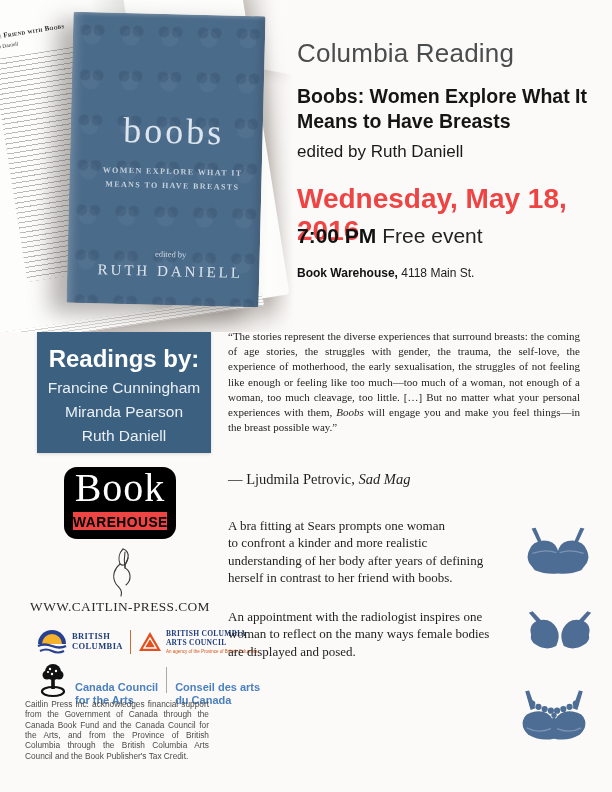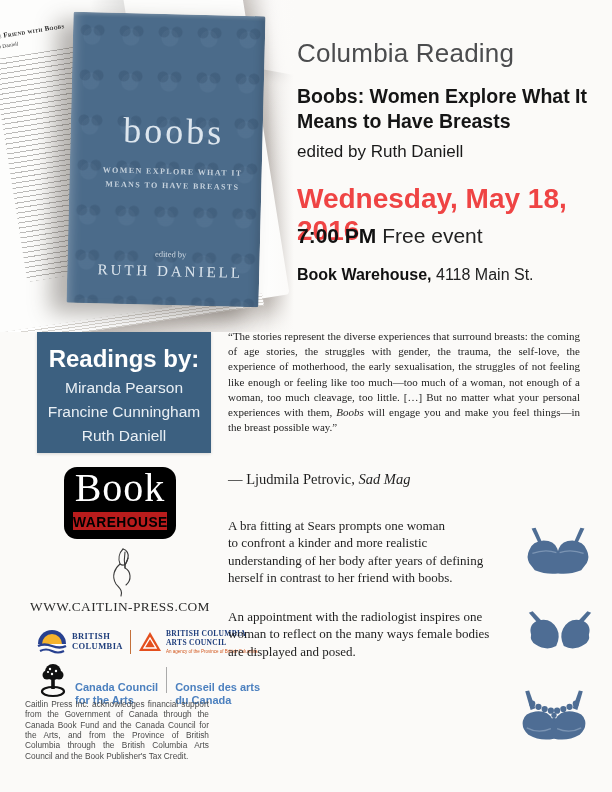--- a/index.html
+++ b/index.html
@@ -48,40 +48,40 @@
   .cover-editor{margin-top:4px;font-family:"Liberation Serif",serif;font-size:15px;letter-spacing:3px;color:#dde6ee;}
 
   
   .kicker{position:absolute;left:297px;top:38px;font-size:26px;color:#4b4c4e;letter-spacing:.2px;}
   .book-title{position:absolute;left:297px;top:84px;width:312px;font-size:19.5px;font-weight:bold;
          color:#151515;line-height:1.3;}
   .editor-line{position:absolute;left:297px;top:142px;font-size:17px;color:#1a1a1a;}
   .event-date{position:absolute;left:297px;top:183px;font-size:28px;font-weight:bold;color:#ef4444;}
   .event-time-row{position:absolute;left:297px;top:224px;font-size:21px;color:#222;}
   .event-time-row .t{font-weight:bold;color:#111;}
-  .venue-row{position:absolute;left:297px;top:266px;font-size:16px;color:#222;}
+  .venue-row{position:absolute;left:297px;top:266px;font-size:12px;color:#222;}
   .venue-row .v{font-weight:bold;color:#111;}
 
   
   .readings-box{position:absolute;left:37px;top:332px;width:174px;height:121px;background:#3c6080;
          color:#ffffff;text-align:center;box-shadow:0 1px 3px rgba(0,0,0,0.15);}
   .readings-heading{margin-top:13px;font-size:24px;font-weight:bold;}
   .reading-name{margin-top:6px;font-size:15.5px;color:#e9eff4;}
 
   
   .quote{position:absolute;left:228px;top:329px;width:352px;font-family:"Liberation Serif",serif;
          font-size:11px;line-height:1.38;color:#1e1e1e;text-align:justify;}
   .quote i, .attr i{font-style:italic;}
   .attr{position:absolute;left:228px;top:471px;font-family:"Liberation Serif",serif;font-size:14.5px;color:#1e1e1e;}
 
   
   .bw{position:absolute;left:64px;top:467px;width:112px;height:72px;background:#000;border-radius:13px;
          text-align:center;}
   .bw-top{font-family:"Liberation Serif",serif;color:#fff;font-size:40px;line-height:1;margin-top:1px;letter-spacing:1px;}
-  .bw-strip{position:absolute;left:7px;right:7px;bottom:7px;height:22px;background:#b91c1c;border:2px solid #000;
+  .bw-strip{position:absolute;left:7px;right:7px;bottom:7px;height:22px;background:#ef4444;border:2px solid #000;
          box-sizing:border-box;display:flex;align-items:center;justify-content:center;}
   .bw-bottom{font-size:15px;font-weight:bold;color:#000;letter-spacing:.5px;transform:scaleX(.92);}
 
   
   .caitlin-fig{position:absolute;left:96px;top:546px;}
   .caitlin-url{position:absolute;left:18px;top:599px;width:204px;text-align:center;
          font-family:"Liberation Serif",serif;font-size:13.4px;letter-spacing:.4px;color:#2b2b2b;}
 
   
   .bc-row{position:absolute;left:36px;top:626px;height:32px;display:flex;align-items:center;}
@@ -138,22 +138,22 @@
 
   <div class="kicker">Columbia Reading</div>
   <div class="book-title">Boobs: Women Explore What It Means to Have Breasts</div>
   <div class="editor-line">edited by Ruth Daniell</div>
   <div class="event-date">Wednesday, May 18, 2016</div>
   <div class="event-time-row"><span class="t">7:00 PM</span><span> Free event</span></div>
   <div class="venue-row"><span class="v">Book Warehouse,</span><span> 4118 Main St.</span></div>
 
   <div class="readings-box">
     <div class="readings-heading">Readings by:</div>
+    <div class="reading-name">Francine Cunningham</div>
     <div class="reading-name">Miranda Pearson</div>
-    <div class="reading-name">Francine Cunningham</div>
     <div class="reading-name">Ruth Daniell</div>
   </div>
 
   <div class="quote"><span>“The stories represent the diverse experiences that surround breasts: the coming of age stories, the struggles with gender, the trauma, the self-love, the experience of motherhood, the early sexualisation, the struggles of not feeling like enough or feeling like too much—too much of a woman, not enough of a woman, too much cleavage, too little. […] But no matter what your personal experiences with them, </span><i>Boobs</i><span> will engage you and make you feel things—in the breast possible way.”</span></div>
   <div class="attr"><span>— Ljudmila Petrovic, </span><i>Sad Mag</i></div>
 
   <div class="bw">
     <div class="bw-top">Book</div>
     <div class="bw-strip">
       <span class="bw-bottom">WAREHOUSE</span>

